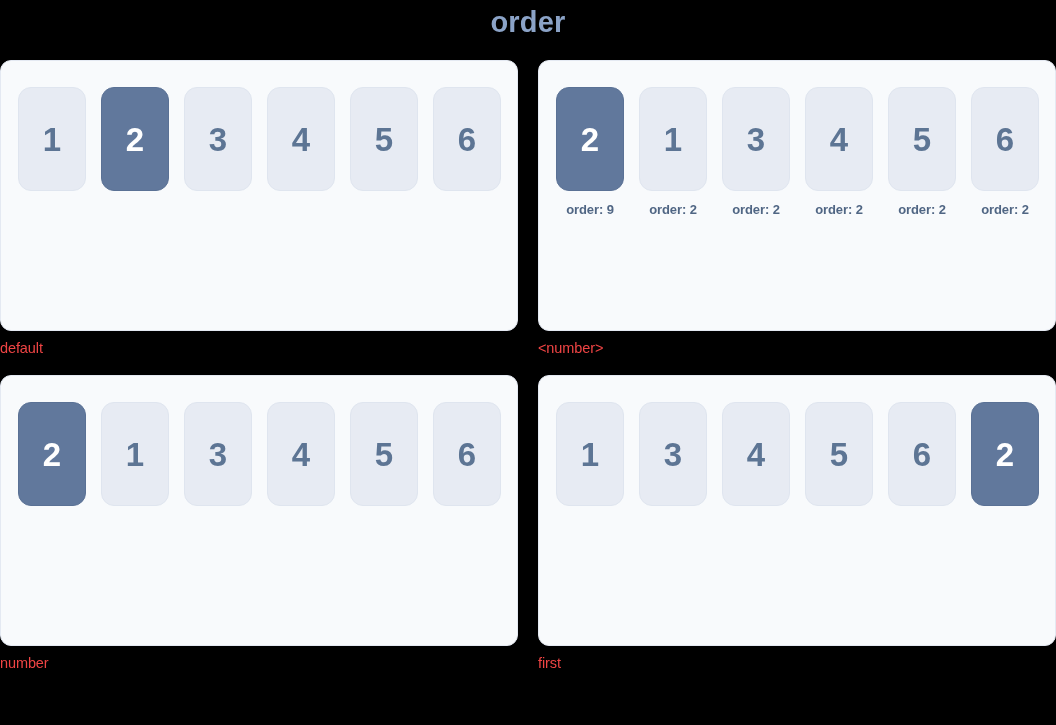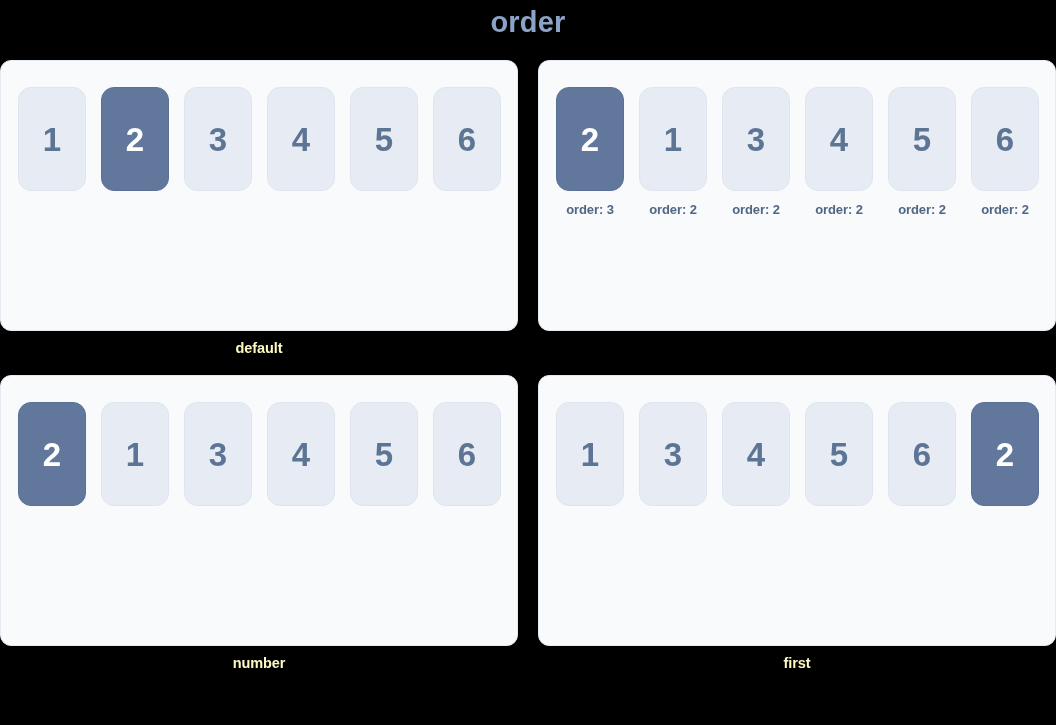--- a/index.html
+++ b/index.html
@@ -107,25 +107,24 @@
     font-size: 13px;
     font-weight: 700;
     color: #506684;
     white-space: nowrap;
     letter-spacing: -0.1px;
   }
 
   .panel-label {
     margin-top: 8px;
     font-size: 14.5px;
-    font-weight: 700;
-    color: #fef9c3;
+    font-weight: 400;
+    color: #ef4444;
     letter-spacing: -0.1px;
     line-height: 18px;
-    text-align: center;
   }
 </style>
 </head>
 <body>
 
 <div class="page">
 
   <div class="page-title">order</div>
 
   <div class="demo-grid">
@@ -154,44 +153,45 @@
         </div>
       </div>
       <div class="panel-label">default</div>
     </div>
 
     <div class="demo-cell col-right row-top">
       <div class="panel">
         <div class="panel-inner">
           <div class="item-wrap">
             <div class="item highlight">2</div>
-            <div class="item-caption">order: 3</div>
-          </div>
-          <div class="item-wrap">
-            <div class="item">1</div>
-            <div class="item-caption">order: 2</div>
-          </div>
-          <div class="item-wrap">
-            <div class="item">3</div>
-            <div class="item-caption">order: 2</div>
-          </div>
-          <div class="item-wrap">
-            <div class="item">4</div>
-            <div class="item-caption">order: 2</div>
-          </div>
-          <div class="item-wrap">
-            <div class="item">5</div>
-            <div class="item-caption">order: 2</div>
-          </div>
-          <div class="item-wrap">
-            <div class="item">6</div>
-            <div class="item-caption">order: 2</div>
-          </div>
-        </div>
-      </div>
+            <div class="item-caption">order: 9</div>
+          </div>
+          <div class="item-wrap">
+            <div class="item">1</div>
+            <div class="item-caption">order: 2</div>
+          </div>
+          <div class="item-wrap">
+            <div class="item">3</div>
+            <div class="item-caption">order: 2</div>
+          </div>
+          <div class="item-wrap">
+            <div class="item">4</div>
+            <div class="item-caption">order: 2</div>
+          </div>
+          <div class="item-wrap">
+            <div class="item">5</div>
+            <div class="item-caption">order: 2</div>
+          </div>
+          <div class="item-wrap">
+            <div class="item">6</div>
+            <div class="item-caption">order: 2</div>
+          </div>
+        </div>
+      </div>
+      <div class="panel-label">&lt;number&gt;</div>
     </div>
 
     <div class="demo-cell col-left row-bottom">
       <div class="panel">
         <div class="panel-inner">
           <div class="item-wrap">
             <div class="item highlight">2</div>
           </div>
           <div class="item-wrap">
             <div class="item">1</div>

